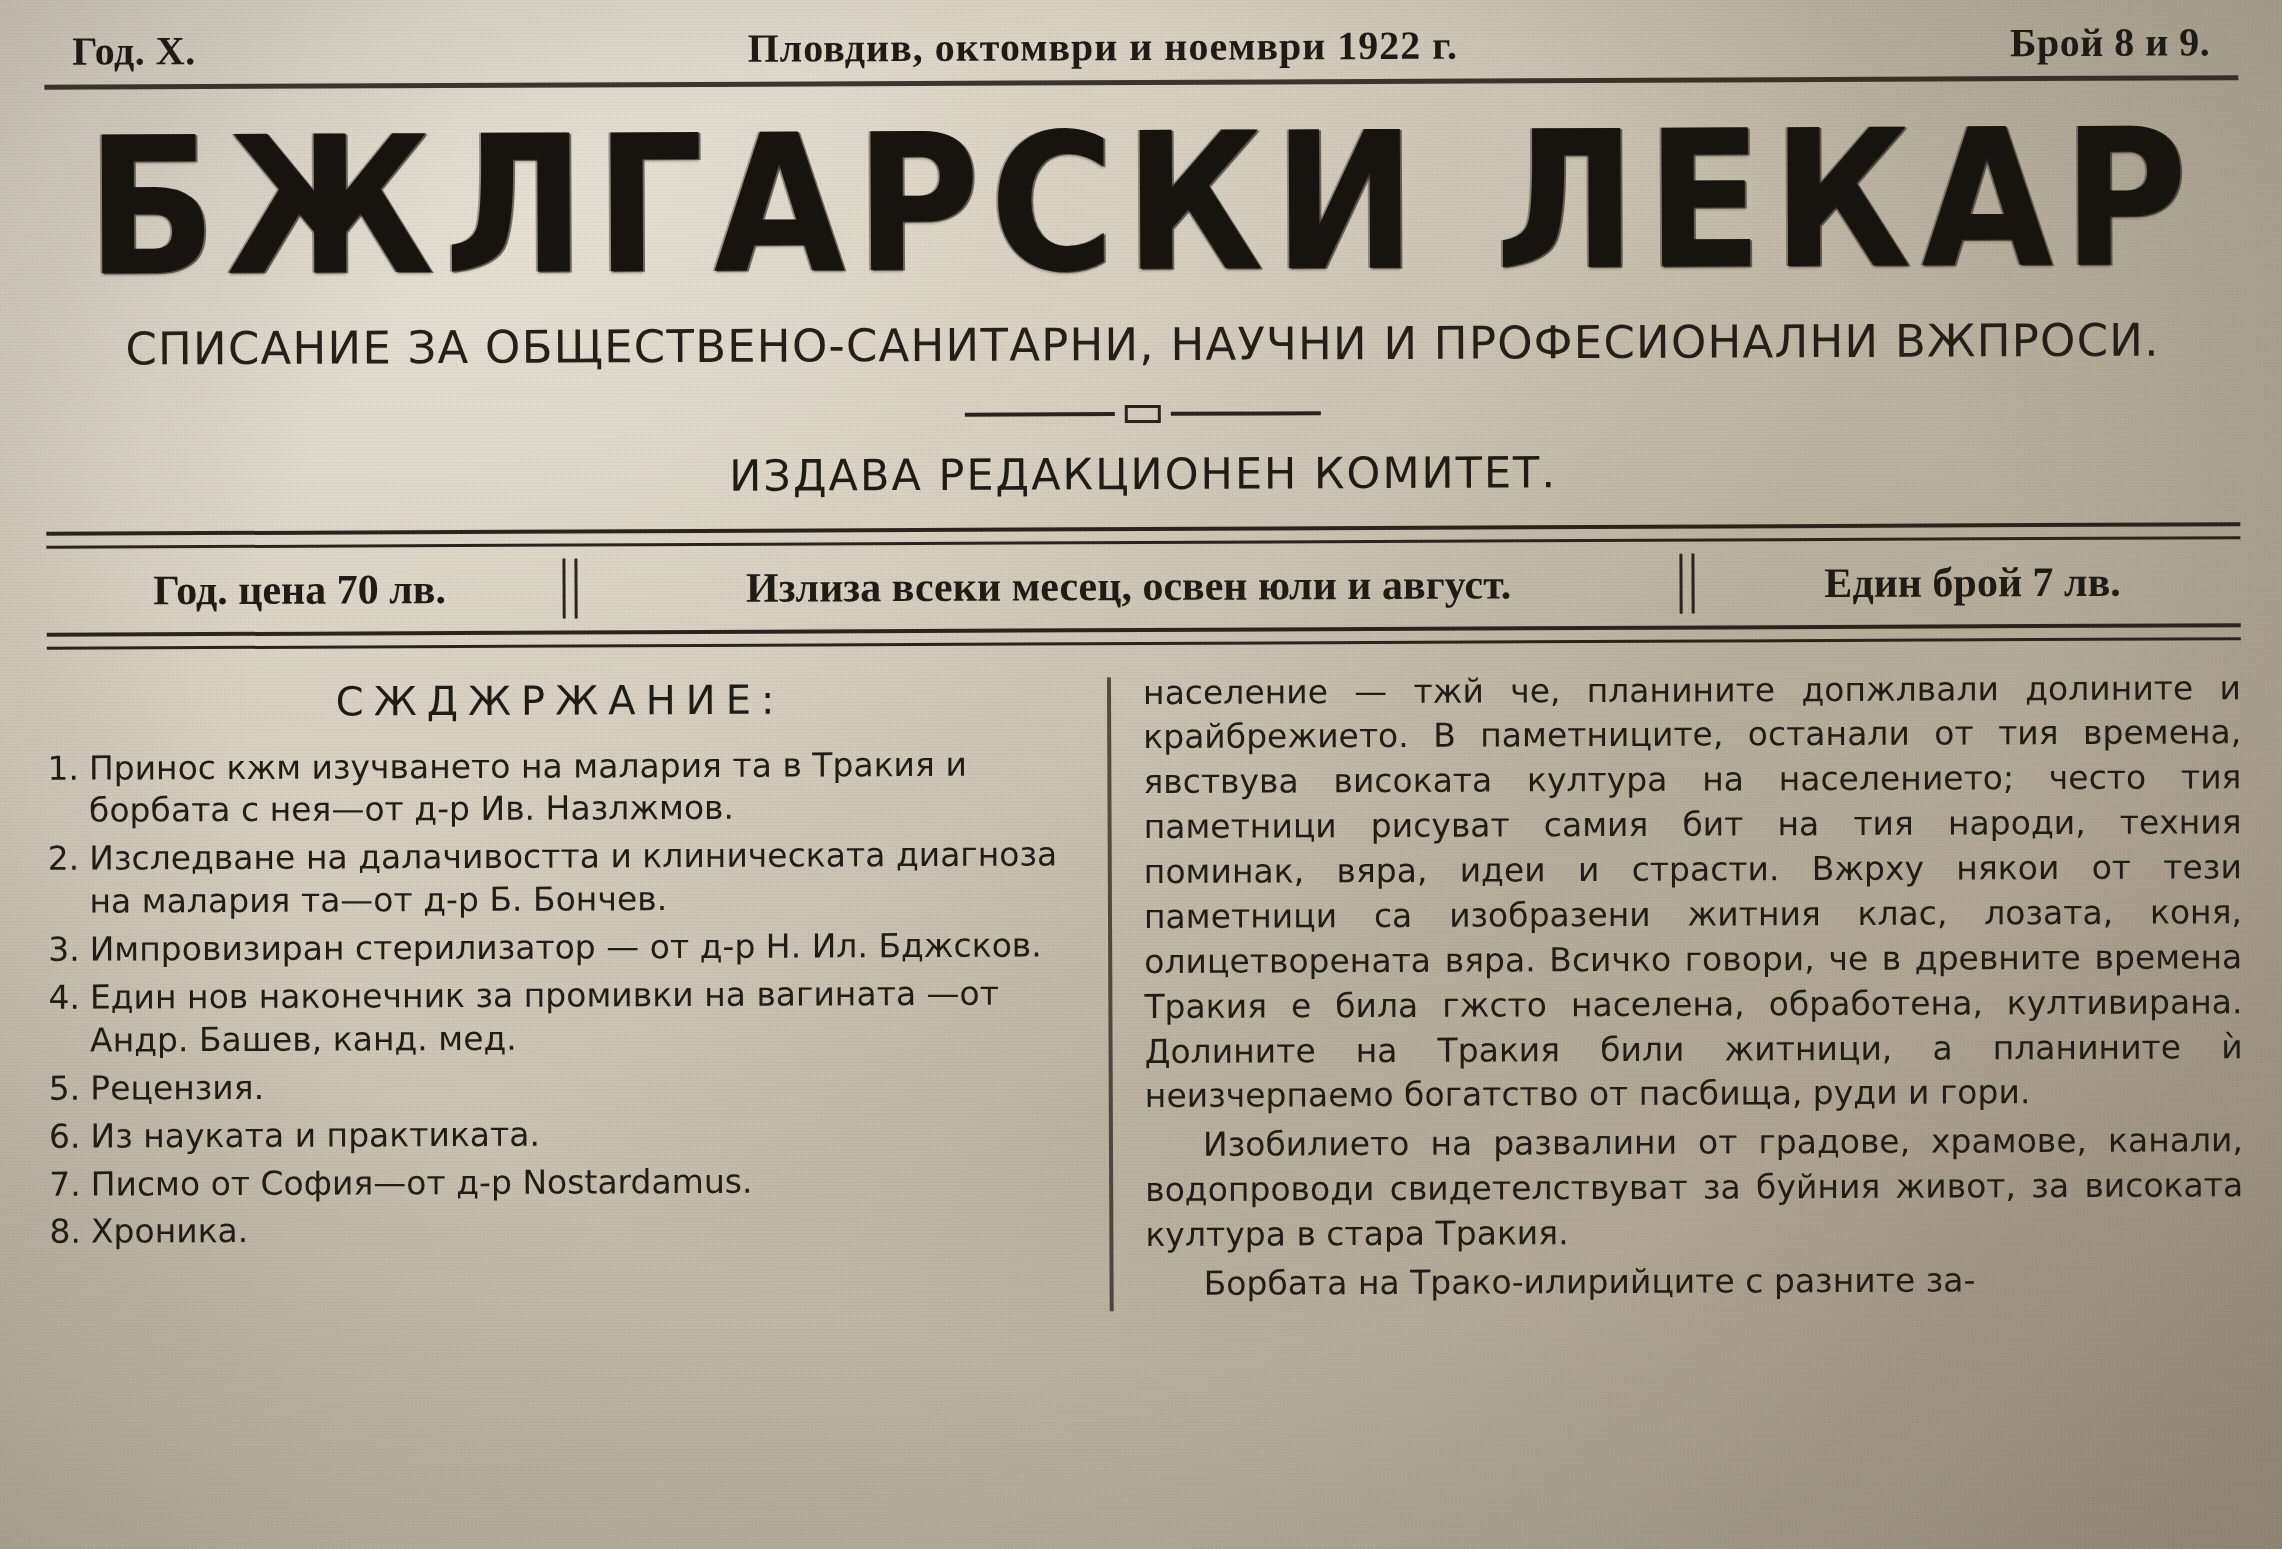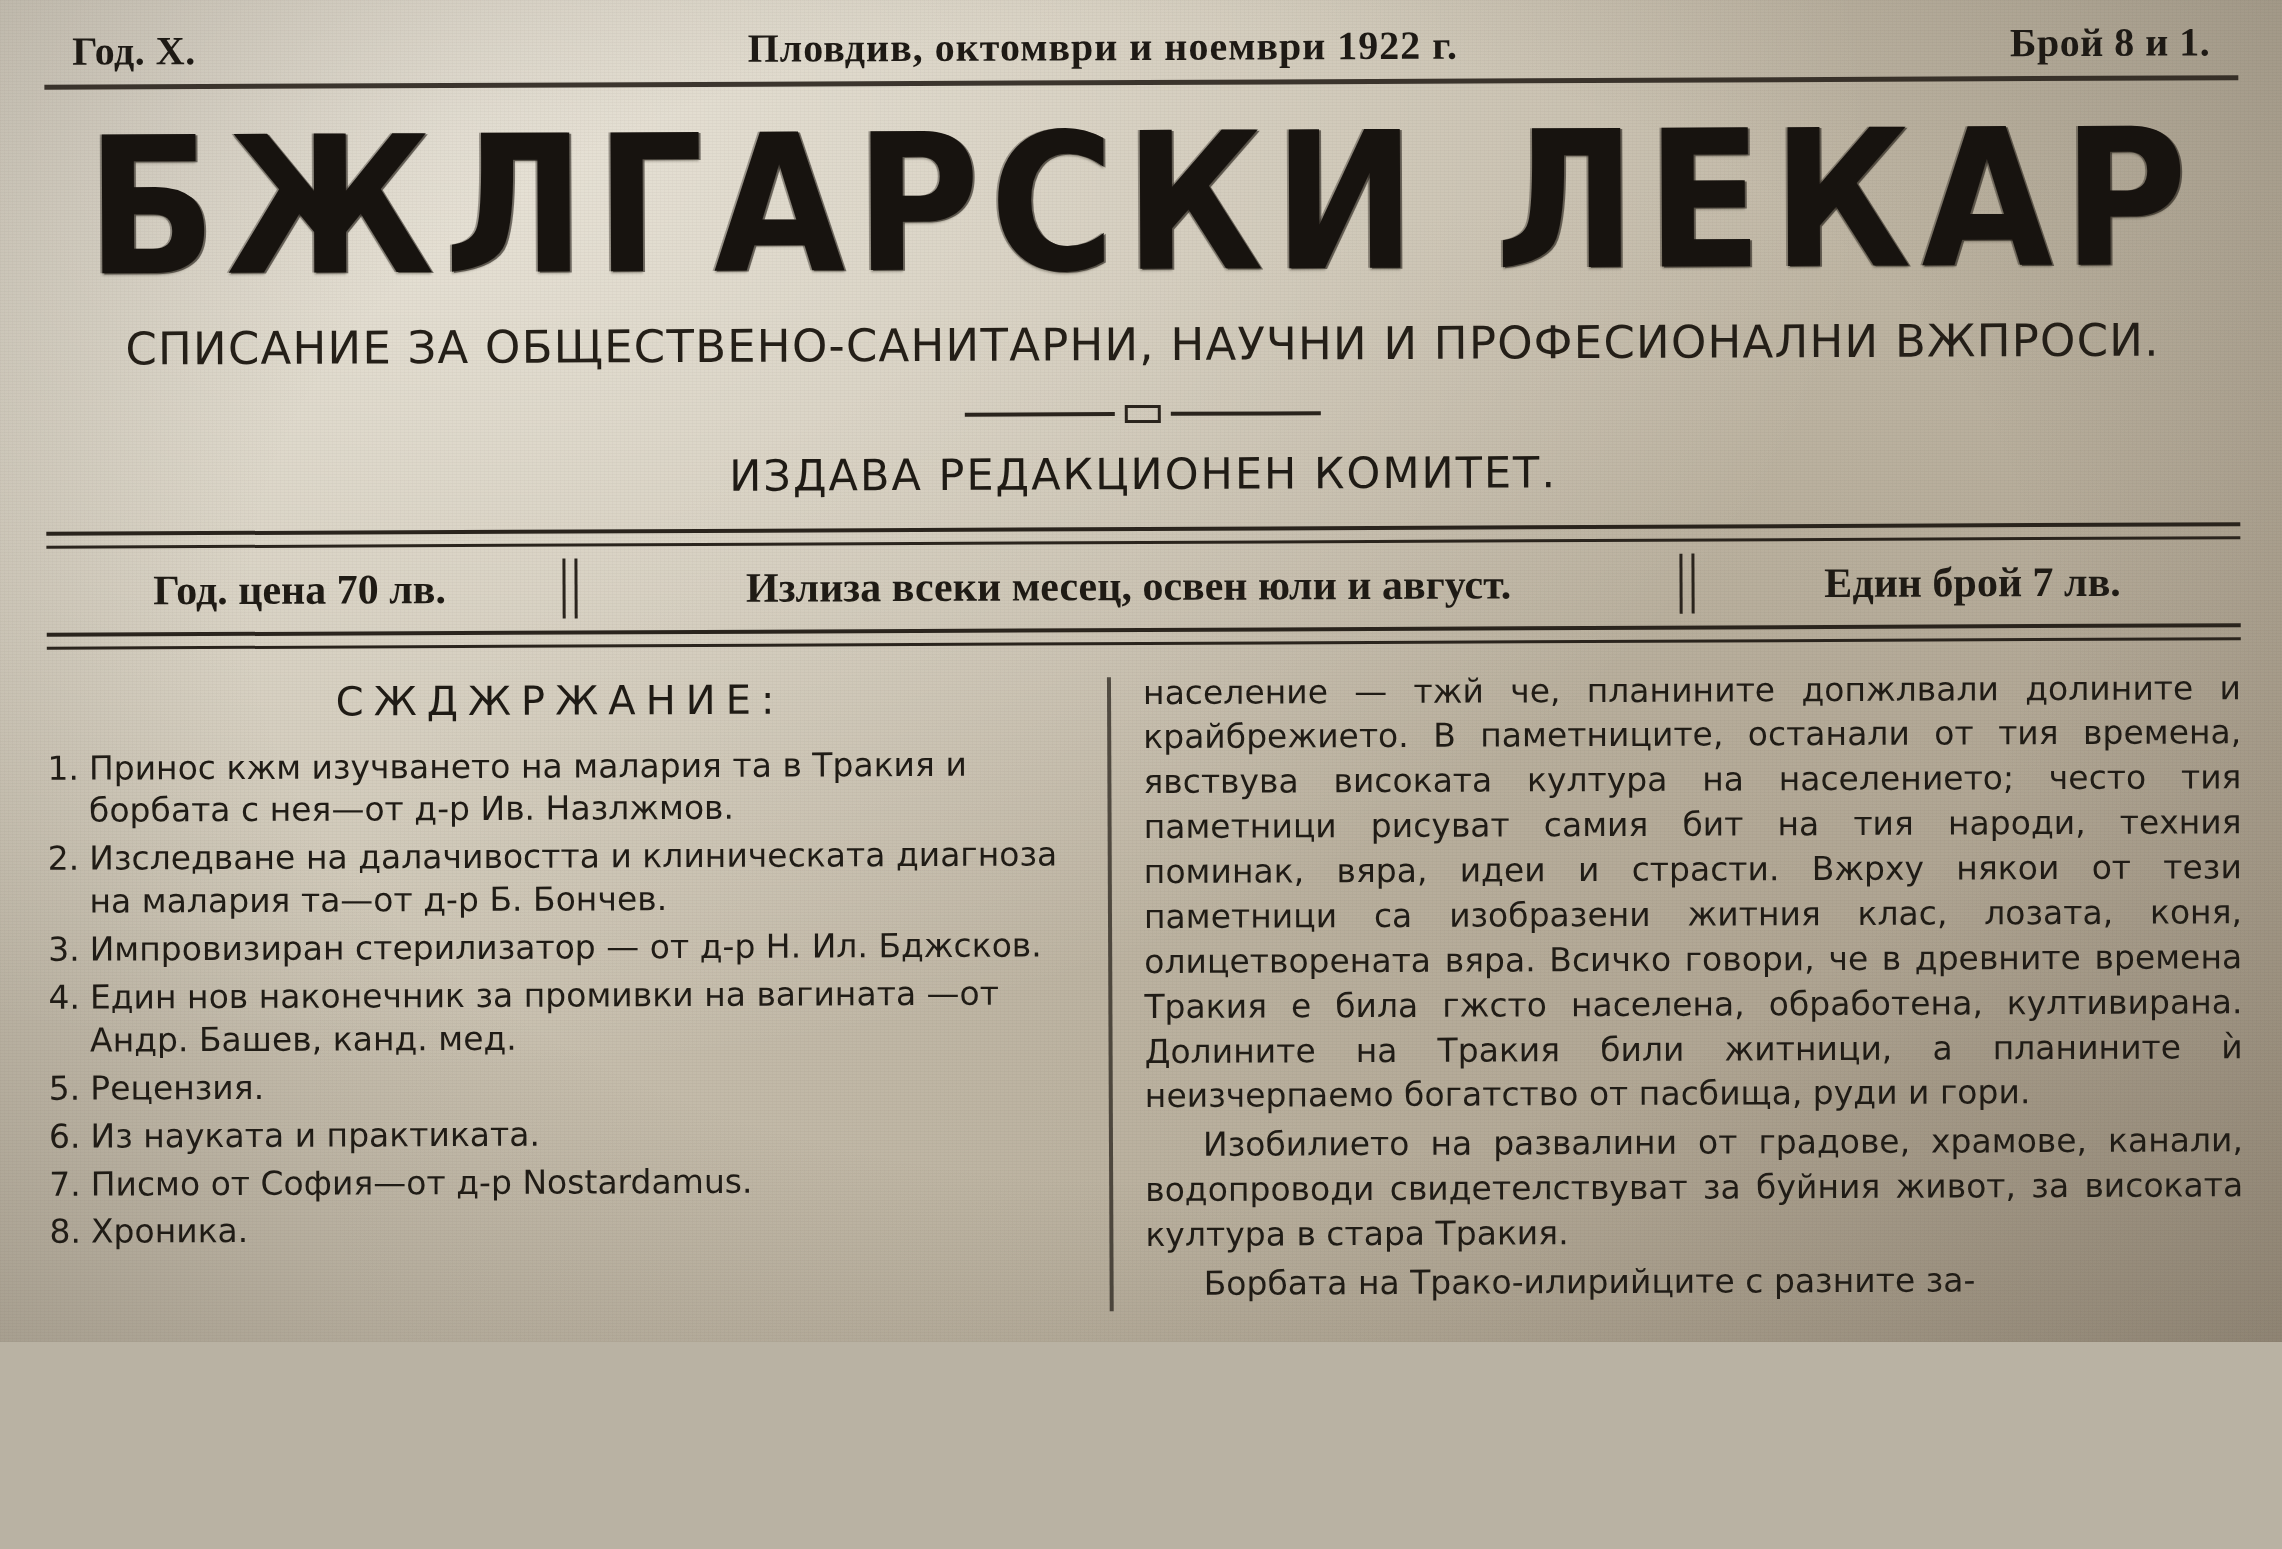--- a/index.html
+++ b/index.html
@@ -9,21 +9,21 @@
   }
   body {
     width: 2282px;
     height: 1549px;
     overflow: hidden;
     font-family: "Liberation Serif", serif;
   }
   .page {
     position: relative;
     width: 2282px;
-    height: 1342px;
+    height: 1549px;
     background:
       radial-gradient(ellipse at 20% 10%, rgba(255,252,244,0.55) 0%, rgba(255,252,244,0) 55%),
       radial-gradient(ellipse at 85% 80%, rgba(120,105,85,0.22) 0%, rgba(120,105,85,0) 60%),
       linear-gradient(115deg, #cfc8b8 0%, #c9c1b0 35%, #bfb6a4 70%, #b2a896 100%);
     box-sizing: border-box;
     overflow: hidden;
   }
   
   .grain {
     position: absolute;
@@ -233,21 +233,21 @@
 <div class="page">
   <div class="grain"></div>
 
   <div class="content skew">
 
     <div class="rule-thin" style="opacity:0"></div>
 
     <div class="issue-line">
       <span>Год. X.</span>
       <span class="mid">Пловдив, октомври и ноември 1922 г.</span>
-      <span>Брой 8 и 1.</span>
+      <span>Брой 8 и 9.</span>
     </div>
 
     <div class="rule-med"></div>
 
     <div class="title">БЖЛГАРСКИ ЛЕКАР</div>
 
     <div class="subtitle">СПИСАНИЕ ЗА ОБЩЕСТВЕНО-САНИТАРНИ, НАУЧНИ И ПРОФЕСИОНАЛНИ ВЖПРОСИ.</div>
 
     <div class="ornament">
       <span class="bar"></span>

